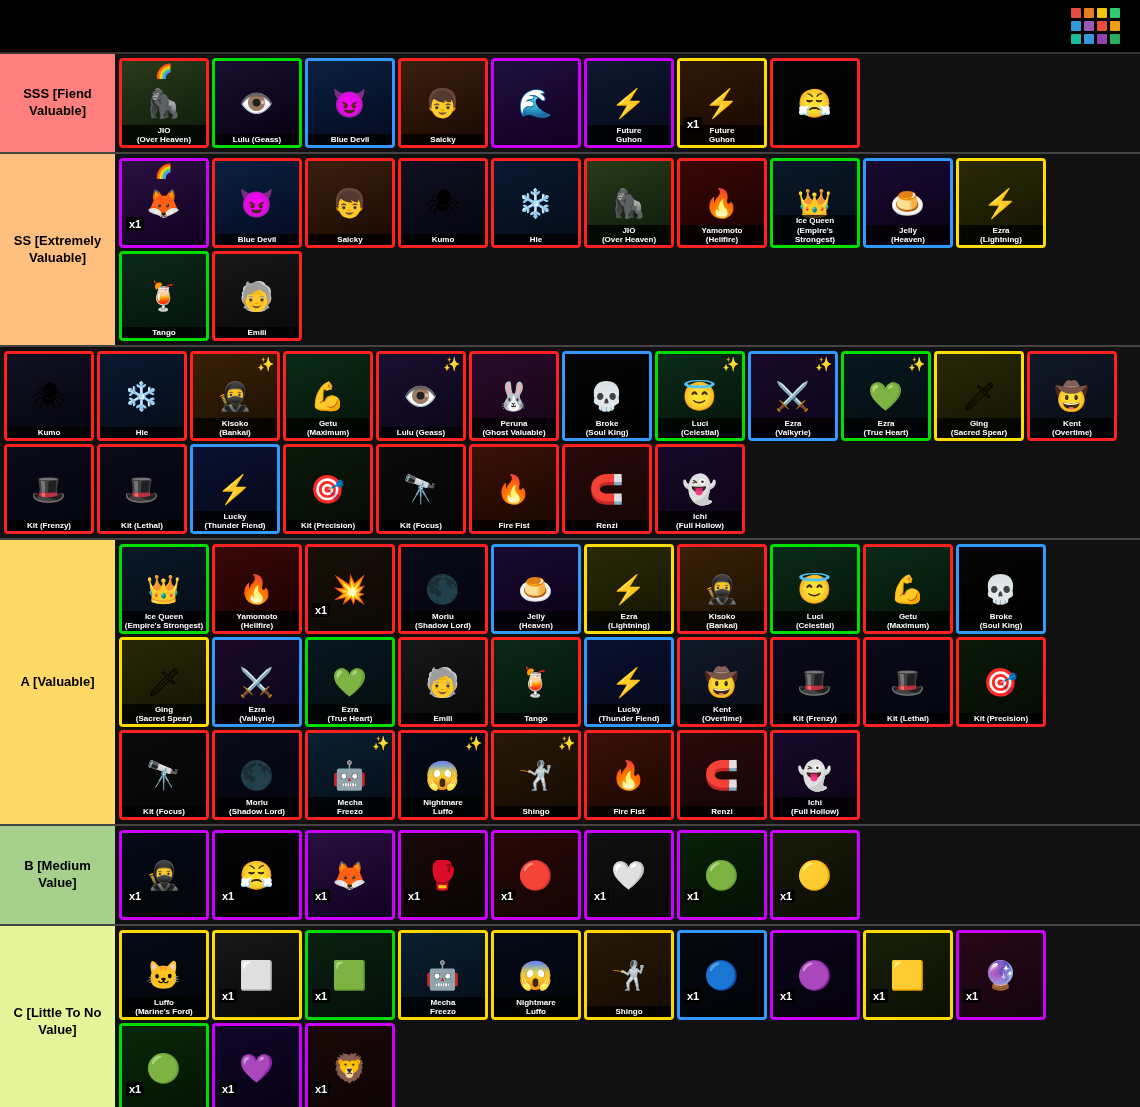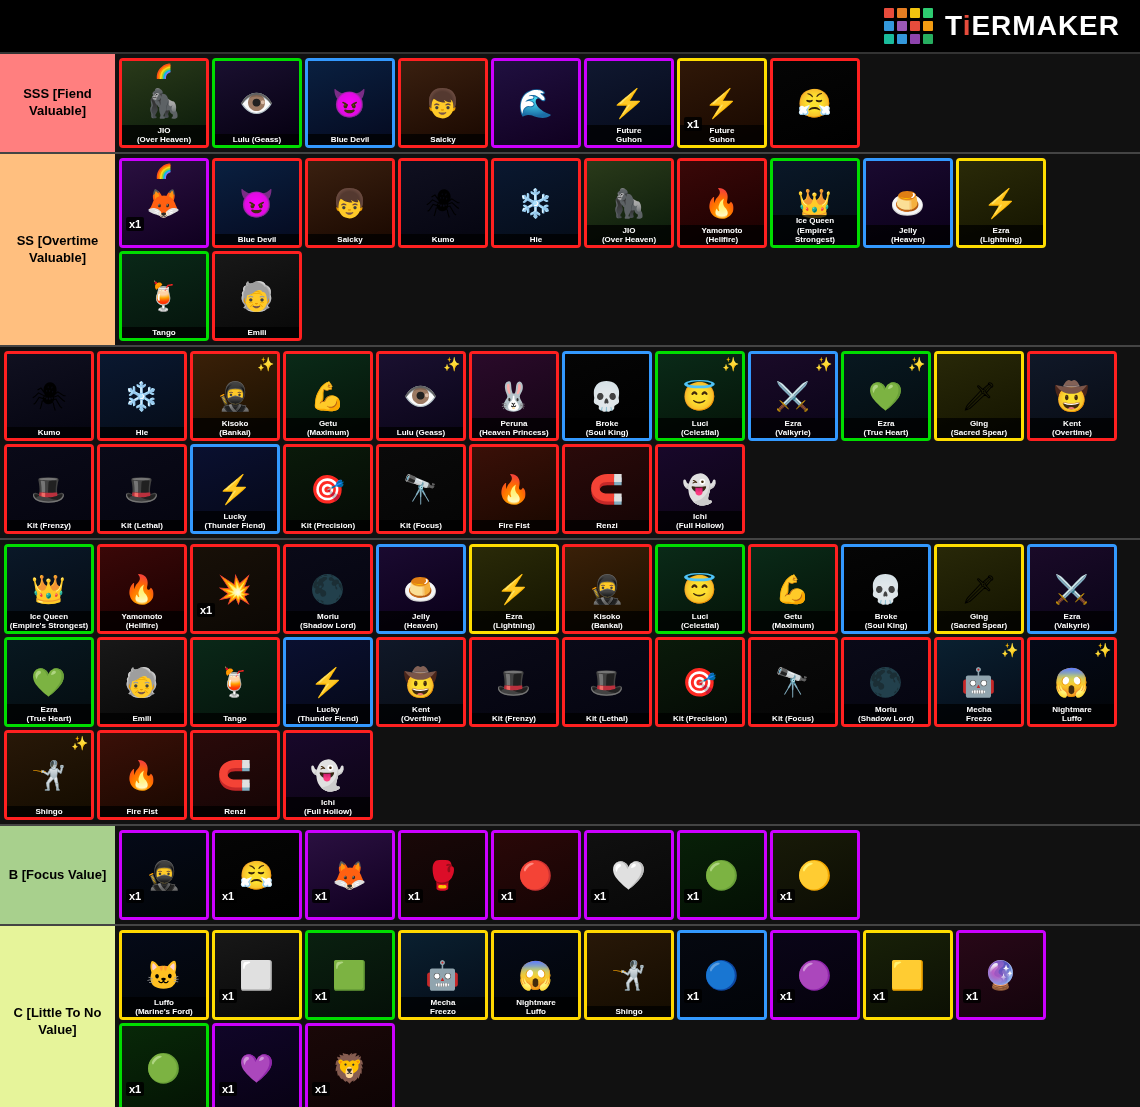--- a/index.html
+++ b/index.html
@@ -21,23 +21,20 @@
       <div style="width:10px;height:10px;background:#2ecc71;border-radius:1px;"></div>
       <div style="width:10px;height:10px;background:#3498db;border-radius:1px;"></div>
       <div style="width:10px;height:10px;background:#9b59b6;border-radius:1px;"></div>
       <div style="width:10px;height:10px;background:#e74c3c;border-radius:1px;"></div>
       <div style="width:10px;height:10px;background:#f39c12;border-radius:1px;"></div>
       <div style="width:10px;height:10px;background:#1abc9c;border-radius:1px;"></div>
       <div style="width:10px;height:10px;background:#3498db;border-radius:1px;"></div>
       <div style="width:10px;height:10px;background:#8e44ad;border-radius:1px;"></div>
       <div style="width:10px;height:10px;background:#27ae60;border-radius:1px;"></div>
     </div>
-    <div style="color:white; font-size:28px; font-weight:bold; letter-spacing:1px; font-family:Arial,sans-serif;">
-      T<span style="color:#e74c3c;">i</span>ERMAKER
-    </div>
   </div>
 </div>
 
 <div id="tier-list">
     <div style="display: flex; border-bottom: 2px solid rgb(68, 68, 68); min-height: 95px;">
       <div style="width: 115px; min-width: 115px; background: rgb(255, 127, 127); display: flex; align-items: center; justify-content: center; text-align: center; font-weight: bold; font-size: 13px; color: rgb(0, 0, 0); padding: 6px; line-height: 1.3; font-family: Arial, sans-serif;">SSS [Fiend Valuable]</div>
       <div style="flex: 1 1 0%; display: flex; flex-wrap: wrap; align-content: flex-start; padding: 4px; gap: 3px; background: rgb(17, 17, 17);">
         <div style="width: 90px; height: 90px; position: relative; flex-shrink: 0;">
           <div style="width: 90px; height: 90px; position: relative; border-radius: 4px; overflow: hidden; border: 3px solid rgb(255, 32, 32);">
             <div style="width: 100%; height: 100%; background: linear-gradient(160deg, rgb(42, 58, 26), rgb(10, 26, 10)); display: flex; align-items: center; justify-content: center; font-size: 28px;">🦍</div>
@@ -85,21 +82,21 @@
           </div>
         </div>
         <div style="width: 90px; height: 90px; position: relative; flex-shrink: 0;">
           <div style="width: 90px; height: 90px; position: relative; border-radius: 4px; overflow: hidden; border: 3px solid rgb(255, 32, 32);">
             <div style="width: 100%; height: 100%; background: linear-gradient(160deg, rgb(5, 5, 5), rgb(0, 0, 0)); display: flex; align-items: center; justify-content: center; font-size: 28px;">😤</div>
           </div>
         </div>
       </div>
     </div>
     <div style="display: flex; border-bottom: 2px solid rgb(68, 68, 68); min-height: 95px;">
-      <div style="width: 115px; min-width: 115px; background: rgb(255, 191, 127); display: flex; align-items: center; justify-content: center; text-align: center; font-weight: bold; font-size: 13px; color: rgb(0, 0, 0); padding: 6px; line-height: 1.3; font-family: Arial, sans-serif;">SS [Overtime Valuable]</div>
+      <div style="width: 115px; min-width: 115px; background: rgb(255, 191, 127); display: flex; align-items: center; justify-content: center; text-align: center; font-weight: bold; font-size: 13px; color: rgb(0, 0, 0); padding: 6px; line-height: 1.3; font-family: Arial, sans-serif;">SS [Extremely Valuable]</div>
       <div style="flex: 1 1 0%; display: flex; flex-wrap: wrap; align-content: flex-start; padding: 4px; gap: 3px; background: rgb(17, 17, 17);">
         <div style="width: 90px; height: 90px; position: relative; flex-shrink: 0;">
           <div style="width: 90px; height: 90px; position: relative; border-radius: 4px; overflow: hidden; border: 3px solid rgb(204, 0, 255);">
             <div style="width: 100%; height: 100%; background: linear-gradient(160deg, rgb(42, 16, 64), rgb(16, 0, 32)); display: flex; align-items: center; justify-content: center; font-size: 28px;">🦊</div>
             <div style="position: absolute; top: 2px; left: 50%; transform: translateX(-50%); font-size: 14px; z-index: 10;">🌈</div>
             <div style="position: absolute; bottom: 14px; left: 4px; background: rgba(0, 0, 0, 0.85); color: rgb(255, 255, 255); font-size: 11px; font-weight: bold; padding: 1px 3px; border-radius: 2px; z-index: 10;">x1</div>
           </div>
         </div>
         <div style="width: 90px; height: 90px; position: relative; flex-shrink: 0;">
           <div style="width: 90px; height: 90px; position: relative; border-radius: 4px; overflow: hidden; border: 3px solid rgb(255, 32, 32);">
@@ -208,21 +205,21 @@
           <div style="width: 90px; height: 90px; position: relative; border-radius: 4px; overflow: hidden; border: 3px solid rgb(255, 32, 32);">
             <div style="width: 100%; height: 100%; background: linear-gradient(160deg, rgb(26, 16, 48), rgb(10, 5, 24)); display: flex; align-items: center; justify-content: center; font-size: 28px;">👁️</div>
             <div style="position: absolute; top: 2px; right: 2px; font-size: 14px; z-index: 10;">✨</div>
             <div style="position: absolute; bottom: 0px; left: 0px; right: 0px; background: rgba(0, 0, 0, 0.75); color: rgb(255, 255, 255); font-size: 8px; text-align: center; padding: 1px 2px; line-height: 1.15; font-weight: bold; white-space: pre-line;">Lulu (Geass)</div>
           </div>
         </div>
         <div style="width: 90px; height: 90px; position: relative; flex-shrink: 0;">
           <div style="width: 90px; height: 90px; position: relative; border-radius: 4px; overflow: hidden; border: 3px solid rgb(255, 32, 32);">
             <div style="width: 100%; height: 100%; background: linear-gradient(160deg, rgb(42, 10, 42), rgb(21, 5, 21)); display: flex; align-items: center; justify-content: center; font-size: 28px;">🐰</div>
             <div style="position: absolute; bottom: 0px; left: 0px; right: 0px; background: rgba(0, 0, 0, 0.75); color: rgb(255, 255, 255); font-size: 8px; text-align: center; padding: 1px 2px; line-height: 1.15; font-weight: bold; white-space: pre-line;">Peruna
-(Heaven Princess)</div>
+(Ghost Valuable)</div>
           </div>
         </div>
         <div style="width: 90px; height: 90px; position: relative; flex-shrink: 0;">
           <div style="width: 90px; height: 90px; position: relative; border-radius: 4px; overflow: hidden; border: 3px solid rgb(51, 153, 255);">
             <div style="width: 100%; height: 100%; background: linear-gradient(160deg, rgb(5, 5, 5), rgb(0, 0, 0)); display: flex; align-items: center; justify-content: center; font-size: 28px;">💀</div>
             <div style="position: absolute; bottom: 0px; left: 0px; right: 0px; background: rgba(0, 0, 0, 0.75); color: rgb(255, 255, 255); font-size: 8px; text-align: center; padding: 1px 2px; line-height: 1.15; font-weight: bold; white-space: pre-line;">Broke
 (Soul King)</div>
           </div>
         </div>
         <div style="width: 90px; height: 90px; position: relative; flex-shrink: 0;">
@@ -309,20 +306,21 @@
         <div style="width: 90px; height: 90px; position: relative; flex-shrink: 0;">
           <div style="width: 90px; height: 90px; position: relative; border-radius: 4px; overflow: hidden; border: 3px solid rgb(255, 32, 32);">
             <div style="width: 100%; height: 100%; background: linear-gradient(160deg, rgb(24, 8, 42), rgb(12, 4, 21)); display: flex; align-items: center; justify-content: center; font-size: 28px;">👻</div>
             <div style="position: absolute; bottom: 0px; left: 0px; right: 0px; background: rgba(0, 0, 0, 0.75); color: rgb(255, 255, 255); font-size: 8px; text-align: center; padding: 1px 2px; line-height: 1.15; font-weight: bold; white-space: pre-line;">Ichi
 (Full Hollow)</div>
           </div>
         </div>
       </div>
     </div>
     <div style="display: flex; border-bottom: 2px solid rgb(68, 68, 68); min-height: 95px;">
+      <div style="width: 115px; min-width: 115px; background: rgb(255, 217, 102); display: flex; align-items: center; justify-content: center; text-align: center; font-weight: bold; font-size: 13px; color: rgb(0, 0, 0); padding: 6px; line-height: 1.3; font-family: Arial, sans-serif;">A [Valuable]</div>
       <div style="flex: 1 1 0%; display: flex; flex-wrap: wrap; align-content: flex-start; padding: 4px; gap: 3px; background: rgb(17, 17, 17);">
         <div style="width: 90px; height: 90px; position: relative; flex-shrink: 0;">
           <div style="width: 90px; height: 90px; position: relative; border-radius: 4px; overflow: hidden; border: 3px solid rgb(0, 221, 0);">
             <div style="width: 100%; height: 100%; background: linear-gradient(160deg, rgb(10, 24, 40), rgb(5, 12, 20)); display: flex; align-items: center; justify-content: center; font-size: 28px;">👑</div>
             <div style="position: absolute; bottom: 0px; left: 0px; right: 0px; background: rgba(0, 0, 0, 0.75); color: rgb(255, 255, 255); font-size: 8px; text-align: center; padding: 1px 2px; line-height: 1.15; font-weight: bold; white-space: pre-line;">Ice Queen
 (Empire's Strongest)</div>
           </div>
         </div>
         <div style="width: 90px; height: 90px; position: relative; flex-shrink: 0;">
           <div style="width: 90px; height: 90px; position: relative; border-radius: 4px; overflow: hidden; border: 3px solid rgb(255, 32, 32);">
@@ -502,21 +500,21 @@
         <div style="width: 90px; height: 90px; position: relative; flex-shrink: 0;">
           <div style="width: 90px; height: 90px; position: relative; border-radius: 4px; overflow: hidden; border: 3px solid rgb(255, 32, 32);">
             <div style="width: 100%; height: 100%; background: linear-gradient(160deg, rgb(24, 8, 42), rgb(12, 4, 21)); display: flex; align-items: center; justify-content: center; font-size: 28px;">👻</div>
             <div style="position: absolute; bottom: 0px; left: 0px; right: 0px; background: rgba(0, 0, 0, 0.75); color: rgb(255, 255, 255); font-size: 8px; text-align: center; padding: 1px 2px; line-height: 1.15; font-weight: bold; white-space: pre-line;">Ichi
 (Full Hollow)</div>
           </div>
         </div>
       </div>
     </div>
     <div style="display: flex; border-bottom: 2px solid rgb(68, 68, 68); min-height: 95px;">
-      <div style="width: 115px; min-width: 115px; background: rgb(168, 208, 141); display: flex; align-items: center; justify-content: center; text-align: center; font-weight: bold; font-size: 13px; color: rgb(0, 0, 0); padding: 6px; line-height: 1.3; font-family: Arial, sans-serif;">B [Focus Value]</div>
+      <div style="width: 115px; min-width: 115px; background: rgb(168, 208, 141); display: flex; align-items: center; justify-content: center; text-align: center; font-weight: bold; font-size: 13px; color: rgb(0, 0, 0); padding: 6px; line-height: 1.3; font-family: Arial, sans-serif;">B [Medium Value]</div>
       <div style="flex: 1 1 0%; display: flex; flex-wrap: wrap; align-content: flex-start; padding: 4px; gap: 3px; background: rgb(17, 17, 17);">
         <div style="width: 90px; height: 90px; position: relative; flex-shrink: 0;">
           <div style="width: 90px; height: 90px; position: relative; border-radius: 4px; overflow: hidden; border: 3px solid rgb(204, 0, 255);">
             <div style="width: 100%; height: 100%; background: linear-gradient(160deg, rgb(5, 10, 24), rgb(2, 5, 8)); display: flex; align-items: center; justify-content: center; font-size: 28px;">🥷</div>
             <div style="position: absolute; bottom: 14px; left: 4px; background: rgba(0, 0, 0, 0.85); color: rgb(255, 255, 255); font-size: 11px; font-weight: bold; padding: 1px 3px; border-radius: 2px; z-index: 10;">x1</div>
           </div>
         </div>
         <div style="width: 90px; height: 90px; position: relative; flex-shrink: 0;">
           <div style="width: 90px; height: 90px; position: relative; border-radius: 4px; overflow: hidden; border: 3px solid rgb(204, 0, 255);">
             <div style="width: 100%; height: 100%; background: linear-gradient(160deg, rgb(5, 5, 5), rgb(0, 0, 0)); display: flex; align-items: center; justify-content: center; font-size: 28px;">😤</div>

